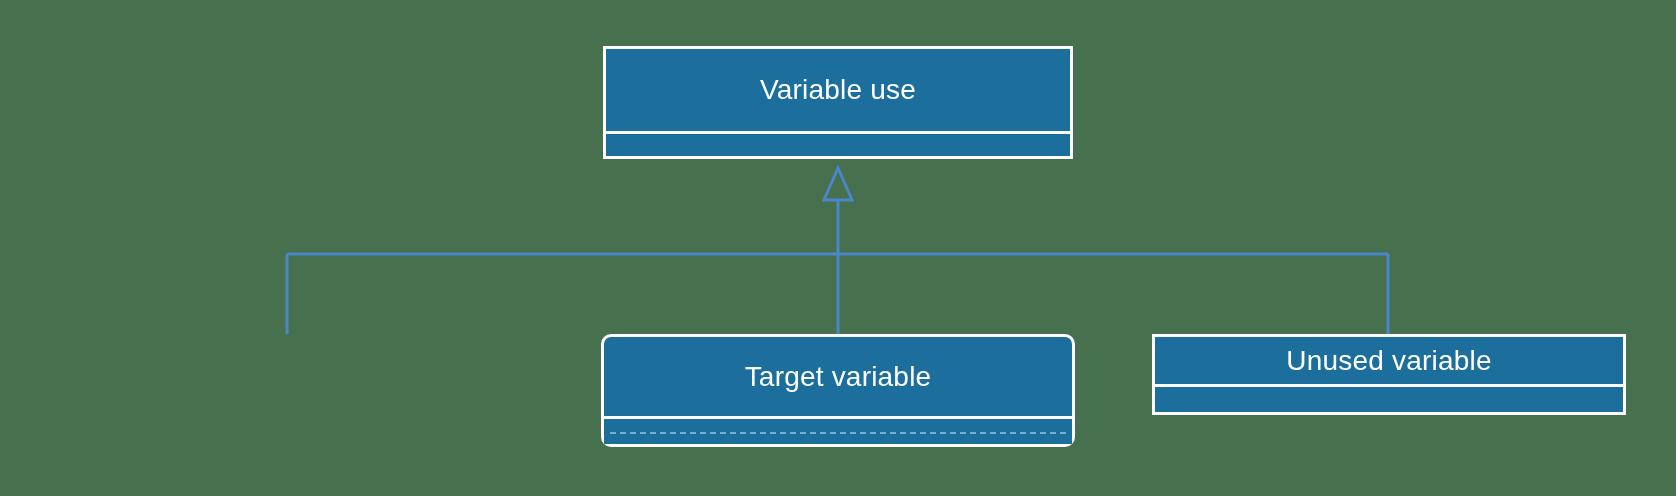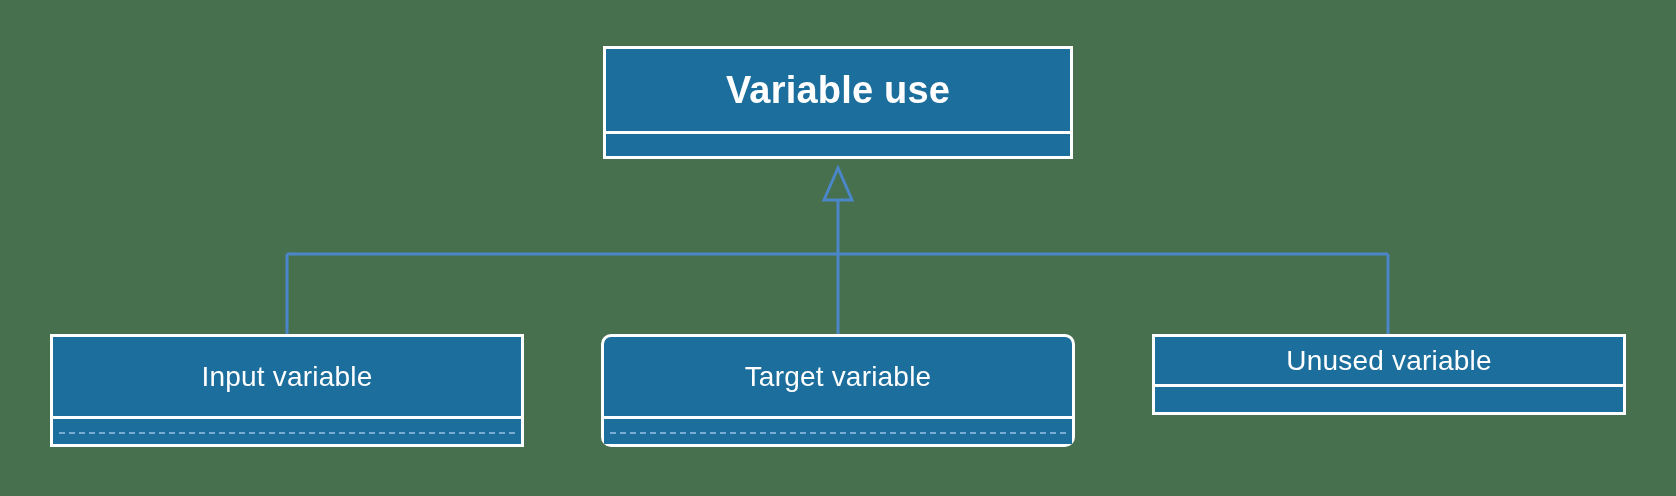--- a/index.html
+++ b/index.html
@@ -41,22 +41,22 @@
     justify-content: center;
     color: #ffffff;
     text-align: center;
     padding: 0 10px;
   }
   .uml-title {
     color: #ffffff;
     white-space: nowrap;
   }
   .title-root .uml-title {
-    font-size: 38px;
-    font-weight: bold;
+    font-size: 28px;
+    font-weight: normal;
     letter-spacing: 0.2px;
   }
   .title-child .uml-title {
     font-size: 28px;
     font-weight: normal;
     letter-spacing: 0.2px;
   }
   .uml-divider {
     flex: 0 0 auto;
     height: 3px;
@@ -106,29 +106,20 @@
   </svg>
 
   <div class="uml-class title-root" style="left:603px; top:46px; width:470px; height:113px;">
     <div class="uml-title-compartment">
       <span class="uml-title">Variable use</span>
     </div>
     <div class="uml-divider"></div>
     <div class="uml-members-compartment root-members"></div>
   </div>
 
-  <div class="uml-class title-child" style="left:50px; top:334px; width:474px; height:113px;">
-    <div class="uml-title-compartment">
-      <span class="uml-title">Input variable</span>
-    </div>
-    <div class="uml-divider"></div>
-    <div class="uml-members-compartment child-members">
-      <span class="member-dashline"></span>
-    </div>
-  </div>
 
   <div class="uml-class title-child" style="left:601px; top:334px; width:474px; height:113px;border-radius:10px;">
     <div class="uml-title-compartment">
       <span class="uml-title">Target variable</span>
     </div>
     <div class="uml-divider"></div>
     <div class="uml-members-compartment child-members">
       <span class="member-dashline"></span>
     </div>
   </div>

